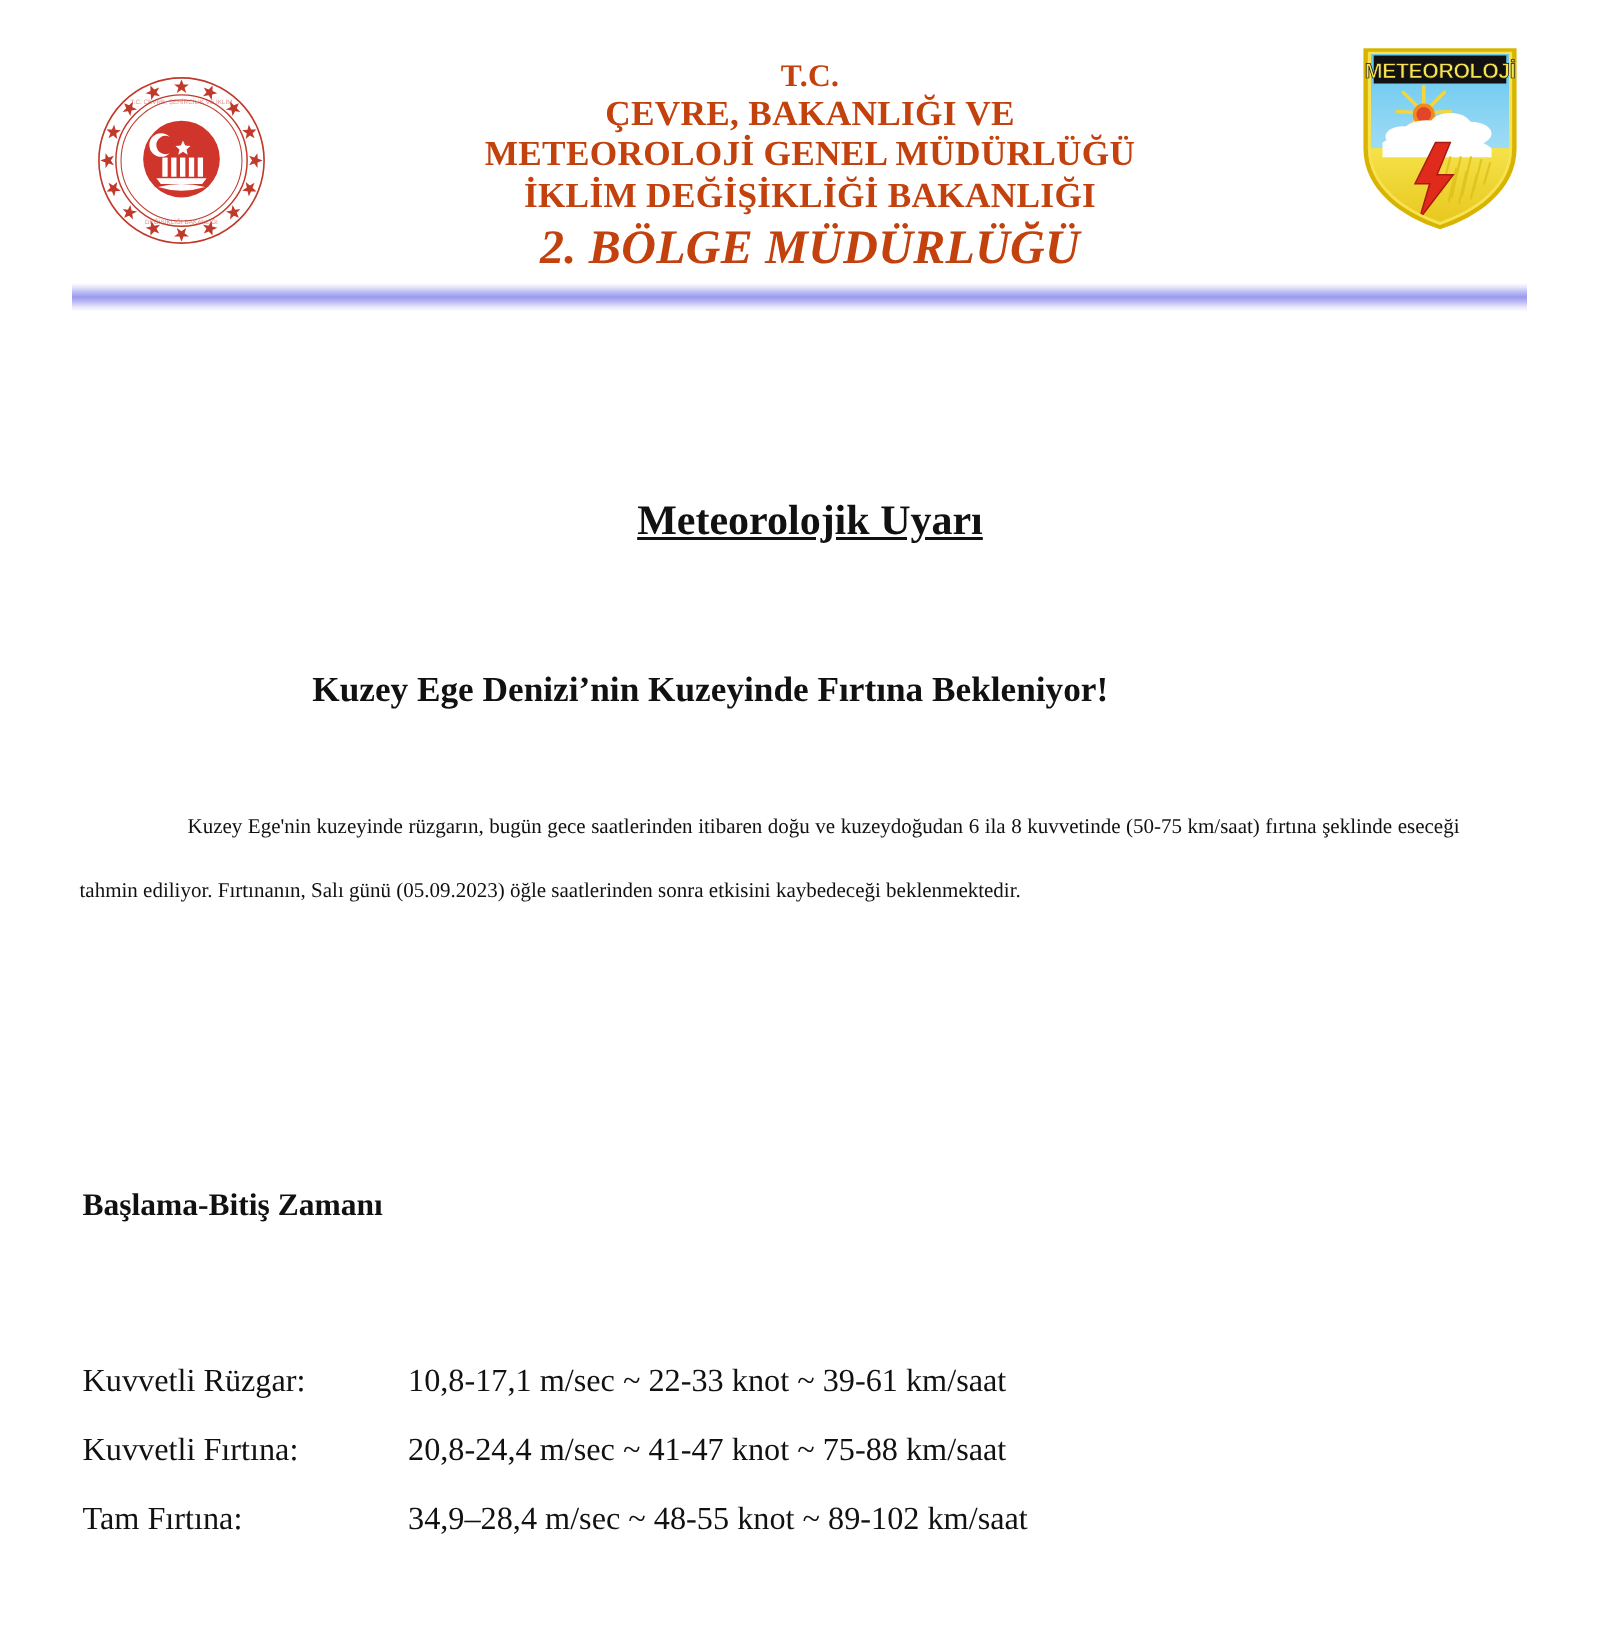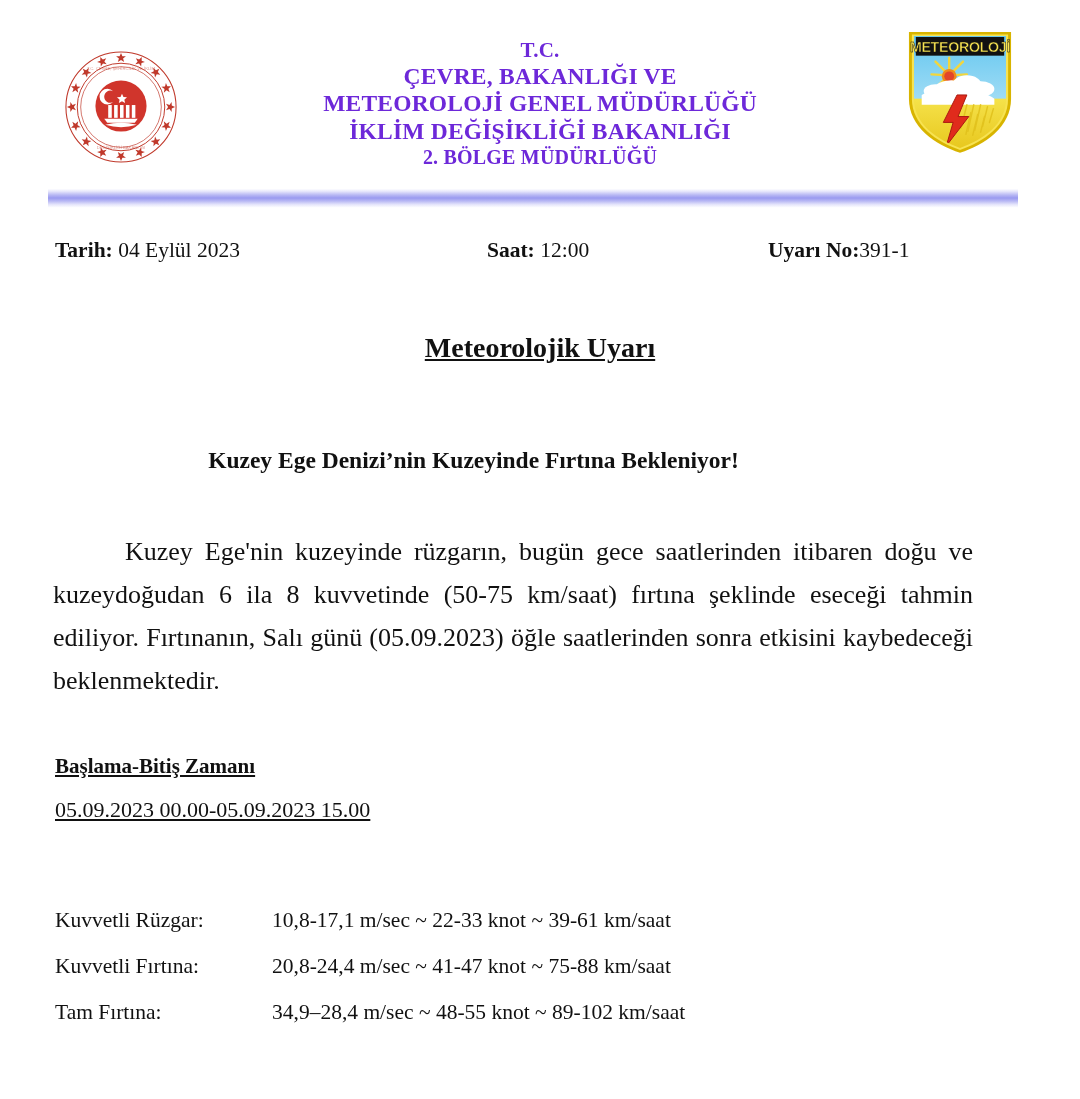--- a/index.html
+++ b/index.html
@@ -44,33 +44,33 @@
     width: 108px;
     height: 124px;
   }
 
   .header-titles {
     position: absolute;
     left: 190px;
     top: 38px;
     width: 700px;
     text-align: center;
-    color: #6d28d9;
+    color: #c2410c;
     font-weight: bold;
     letter-spacing: 0.2px;
   }
   .header-titles .ln {
     display: block;
     line-height: 1.18;
   }
   .ln-tc    { font-size: 21px; }
   .ln-2     { font-size: 23.5px; }
   .ln-3     { font-size: 23.5px; }
   .ln-4     { font-size: 23.5px; }
-  .ln-5     { font-size: 20px; }
+  .ln-5     { font-size: 32px; font-style: italic; }
 
   
   .divider {
     position: absolute;
     left: 48px;
     top: 187px;
     width: 970px;
     height: 22px;
     background: linear-gradient(to bottom,
         #ffffff 0%,
@@ -119,34 +119,33 @@
     font-size: 23.5px;
     font-weight: bold;
   }
 
   
   .body-par {
     position: absolute;
     left: 53px;
     top: 530px;
     width: 920px;
-    font-size: 26px;
+    font-size: 14px;
     line-height: 43px;
     text-align: justify;
     text-indent: 72px;
     hyphens: none;
   }
 
   
   .period {
     position: absolute;
     left: 55px;
-    top: 756px;
+    top: 793px;
     width: 800px;
-    text-decoration: underline;
   }
   .period-label {
     font-size: 21px;
     font-weight: bold;
     line-height: 1.0;
   }
   .period-value {
     font-size: 22px;
     line-height: 1.0;
     margin-top: 22px;
@@ -315,40 +314,28 @@
         </g>
 
         <rect x="10" y="7" width="90" height="19" fill="#111111"></rect>
         <text x="55" y="22" text-anchor="middle" font-family="'Liberation Sans', sans-serif" font-size="14.5" font-weight="bold" fill="#f7e352" stroke="#111111" stroke-width="0.5" letter-spacing="-0.3">METEOROLOJİ</text>
       </svg>
     </div>
   </div>
 
   <div class="divider"></div>
 
-  <div class="meta-row">
-    <div class="meta-item meta-date">
-      <b>Tarih:</b><span> 04 Eylül 2023</span>
-    </div>
-    <div class="meta-item meta-time">
-      <b>Saat:</b><span> 12:00</span>
-    </div>
-    <div class="meta-item meta-no">
-      <b>Uyarı No:</b><span>391-1</span>
-    </div>
-  </div>
 
   <div class="doc-title">Meteorolojik Uyarı</div>
   <div class="doc-subtitle">Kuzey Ege Denizi’nin Kuzeyinde Fırtına Bekleniyor!</div>
 
   <div class="body-par">Kuzey Ege'nin kuzeyinde rüzgarın, bugün gece saatlerinden itibaren doğu ve kuzeydoğudan 6 ila 8 kuvvetinde (50-75 km/saat) fırtına şeklinde eseceği tahmin ediliyor. Fırtınanın, Salı günü (05.09.2023) öğle saatlerinden sonra etkisini kaybedeceği beklenmektedir.</div>
 
   <div class="period">
     <div class="period-label">Başlama-Bitiş Zamanı</div>
-    <div class="period-value">05.09.2023 00.00-05.09.2023 15.00</div>
   </div>
 
   <table class="scale">
     <tbody>
       <tr>
         <td class="lbl">Kuvvetli Rüzgar:</td>
         <td class="val">10,8-17,1 m/sec ~ 22-33 knot ~ 39-61 km/saat</td>
       </tr>
       <tr>
         <td class="lbl">Kuvvetli Fırtına:</td>

